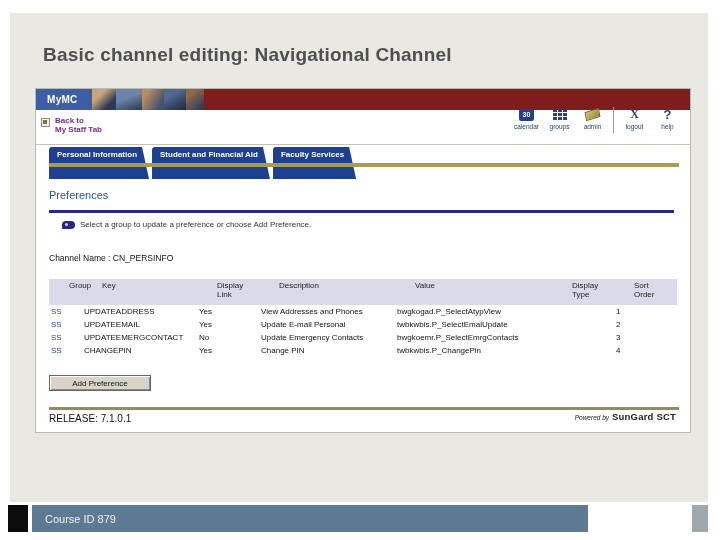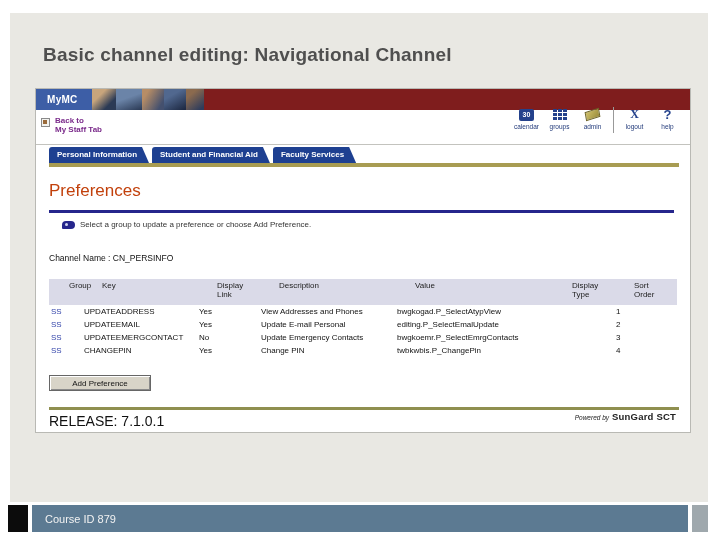--- a/index.html
+++ b/index.html
@@ -41,27 +41,27 @@
   .grid9 { display:grid; grid-template-columns:repeat(3,4px); grid-auto-rows:3px; gap:1px; }
   .grid9 i { background:#24418c; display:block; }
   .adm { width:15px; height:9px; background:linear-gradient(135deg,#cfc06a,#9a8c3c); border:1px solid #6e6428;
          transform:rotate(-18deg) skewX(-8deg); }
   .xg { color:#24418c; font-weight:bold; font-size:12px; font-family:"Liberation Serif", serif; }
   .qg { color:#24418c; font-weight:bold; font-size:13px; }
   .icon-divider { width:1px; height:26px; background:#999; margin:0 4px; }
 
   
   .sep { position:absolute; left:0; top:55px; width:100%; height:1px; background:#c3c3be; }
-  .tabs { position:absolute; left:13px; top:58px; height:16px; display:flex; }
+  .tabs { position:absolute; left:13px; top:58px; height:32px; display:flex; }
   .tab { background:#1e4091; color:#fff; font-size:8px; font-weight:bold; padding:3px 12px 0 8px; margin-right:3px;
          clip-path:polygon(0 0, calc(100% - 7px) 0, 100% 100%, 0 100%); border-radius:3px 0 0 0; cursor:pointer; white-space:nowrap; }
   .goldbar { position:absolute; left:13px; top:74px; width:630px; height:4px; background:#a89c52; }
 
   
-  .heading { position:absolute; left:13px; top:92px; font-size:17px; color:#c2410c; }
+  .heading { position:absolute; left:13px; top:100px; font-size:11px; color:#1d4ed8; }
   .bluerule { position:absolute; left:13px; top:121px; width:625px; height:3px; background:#26268c; }
   .instruction { position:absolute; left:13px; top:131px; display:flex; align-items:center; gap:5px;padding-left:13px; }
   .bubble { width:13px; height:8px; background:#26268c; border-radius:4px 4px 4px 1px; position:relative; }
   .bubble::after { content:""; position:absolute; left:3px; top:2px; width:3px; height:3px; background:#cfd4ee; border-radius:50%; }
   .instr-text { font-size:8px; color:#333; }
   .channel { position:absolute; left:13px; top:164px; font-size:8.5px; color:#111; }
 
   
   .pref-table { position:absolute; left:13px; top:190px; border-collapse:collapse; table-layout:fixed; width:628px; font-size:8px; color:#111; }
   .pref-table th { background:#dadae8; text-align:left; vertical-align:top; font-weight:normal; padding:2px 20px; height:26px; color:#222; }
@@ -69,28 +69,28 @@
   .pref-table th.w2 .hwrap { width:34px; }
   .pref-table td { padding:0 2px; height:13px; vertical-align:middle; white-space:nowrap; overflow:hidden;margin-left:40px; }
   .pref-table td.grp { color:#3344aa; cursor:pointer; }
   .c0{width:33px;} .c1{width:115px;} .c2{width:62px;} .c3{width:136px;} .c4{width:157px;} .c5{width:62px;} .c6{width:63px;}
 
   
   .add-btn { position:absolute; left:13px; top:286px; width:102px; height:16px; background:#d8d4c8; border:1px solid #666;
              box-shadow:inset 1px 1px 0 #fff, inset -1px -1px 0 #8a8a8a; font-size:8px; color:#111;
              font-family:"Liberation Sans", sans-serif; cursor:pointer; }
   .oliverule { position:absolute; left:13px; top:318px; width:630px; height:3px; background:#8f8f4f; }
-  .release { position:absolute; left:13px; top:324px; font-size:14px; color:#111; }
+  .release { position:absolute; left:13px; top:324px; font-size:10px; color:#111; }
   .powered { position:absolute; right:14px; top:322px; font-size:6.5px; color:#222; }
   .powered .pfx { font-style:italic; margin-right:3px; }
   .powered .brandname { font-size:9.5px; font-weight:bold; font-style:normal; letter-spacing:0.2px; }
 
   
   .footer-black { position:absolute; left:8px; top:505px; width:20px; height:27px; background:#0c0c0c; }
-  .footer-bar { position:absolute; left:32px; top:505px; width:656px; height:27px; background:#5c7a92; display:flex; align-items:center; }
+  .footer-bar { position:absolute; left:32px; top:505px; width:556px; height:27px; background:#5c7a92; display:flex; align-items:center; }
   .footer-bar span { color:#f2f2f2; font-size:11px; margin-left:13px; }
   .footer-gray { position:absolute; left:692px; top:505px; width:16px; height:27px; background:#9fa8ad; }
 </style>
 </head>
 <body>
 
 <div class="stage">
   <div class="slide-bg"></div>
   <div class="slide-title">Basic channel editing: Navigational Channel</div>
 
@@ -207,21 +207,21 @@
           <td>View Addresses and Phones</td>
           <td>bwgkogad.P_SelectAtypView</td>
           <td></td>
           <td>1</td>
         </tr>
         <tr>
           <td class="grp">SS</td>
           <td>UPDATEEMAIL</td>
           <td>Yes</td>
           <td>Update E-mail Personal</td>
-          <td>editing.P_SelectEmalUpdate</td>
+          <td>twbkwbis.P_SelectEmalUpdate</td>
           <td></td>
           <td>2</td>
         </tr>
         <tr>
           <td class="grp">SS</td>
           <td>UPDATEEMERGCONTACT</td>
           <td>No</td>
           <td>Update Emergency Contacts</td>
           <td>bwgkoemr.P_SelectEmrgContacts</td>
           <td></td>

